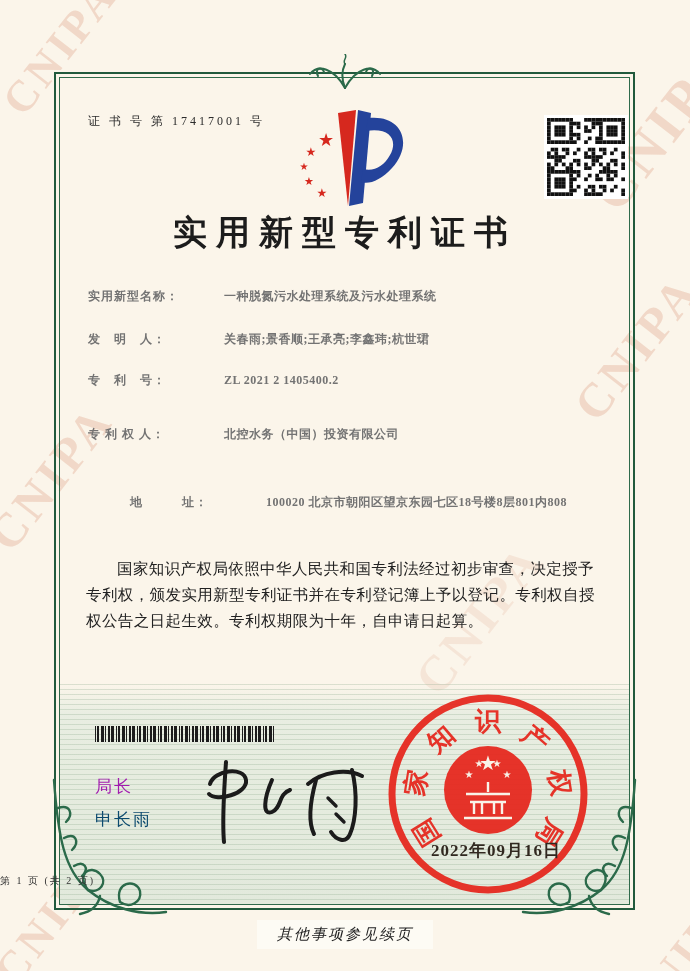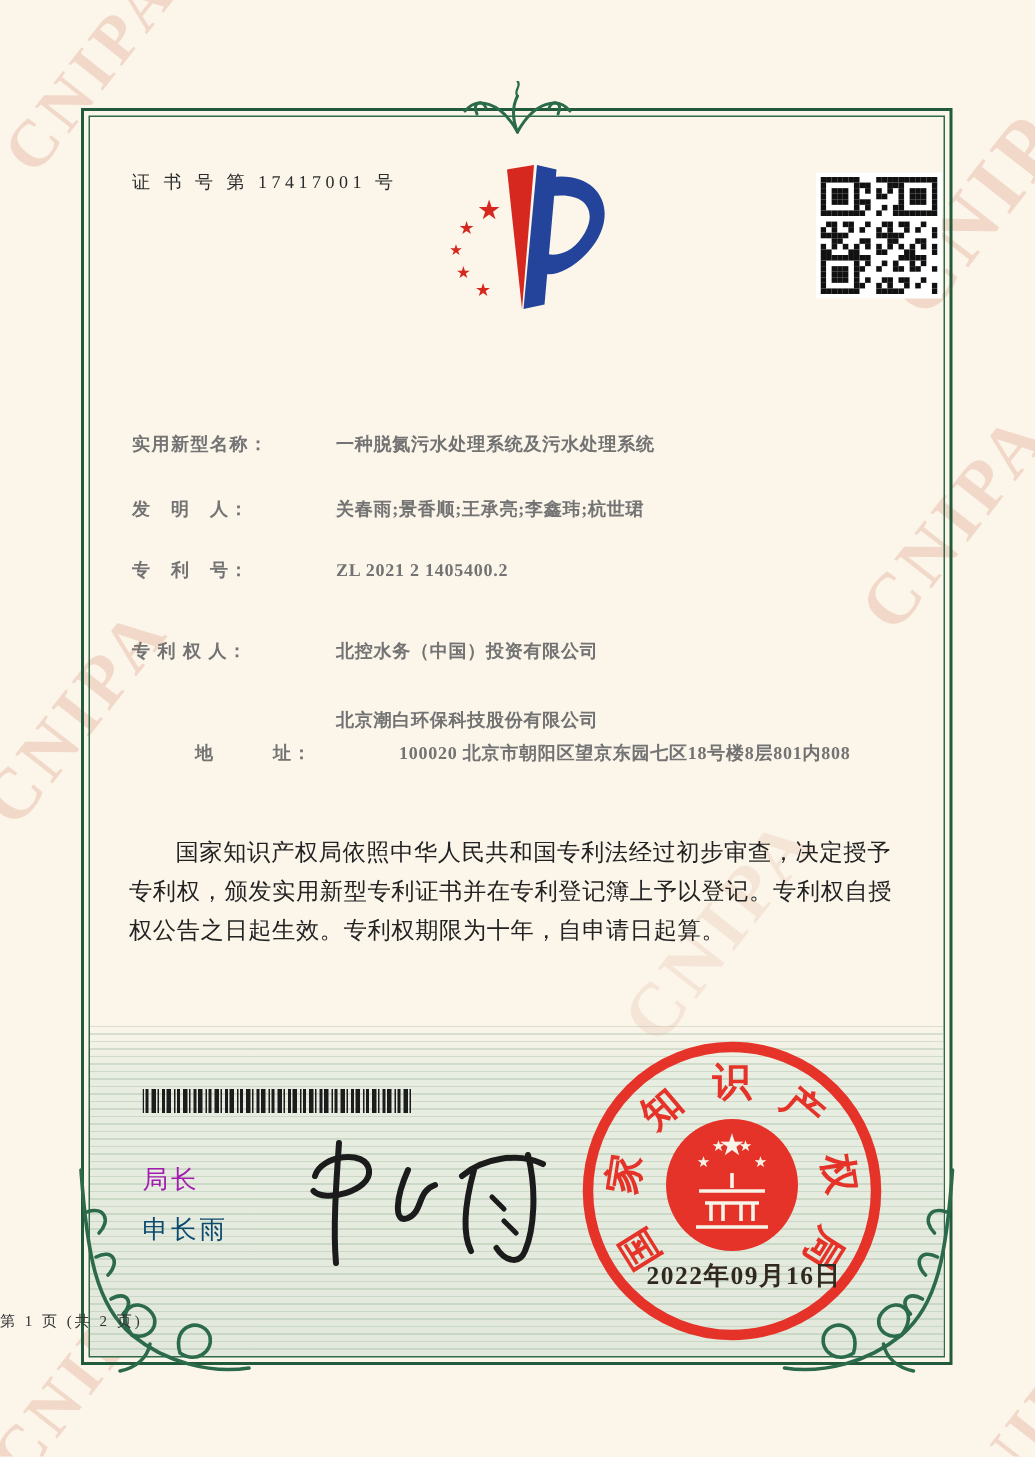--- a/index.html
+++ b/index.html
@@ -341,35 +341,33 @@
         <rect x="24" y="80" width="4" height="4" fill="#111"></rect>
         <rect x="40" y="80" width="4" height="4" fill="#111"></rect>
         <rect x="44" y="80" width="4" height="4" fill="#111"></rect>
         <rect x="48" y="80" width="4" height="4" fill="#111"></rect>
         <rect x="52" y="80" width="4" height="4" fill="#111"></rect>
         <rect x="56" y="80" width="4" height="4" fill="#111"></rect>
         <rect x="80" y="80" width="4" height="4" fill="#111"></rect>
       </svg>
   </div>
 
+  <div class="title">实用新型专利证书</div>
 
   <div class="field" style="top:288px;">
     <span class="lbl">实用新型名称：</span><span class="val">一种脱氮污水处理系统及污水处理系统</span>
   </div>
   <div class="field" style="top:331px;">
     <span class="lbl">发　明　人：</span><span class="val">关春雨;景香顺;王承亮;李鑫玮;杭世珺</span>
   </div>
   <div class="field" style="top:372px;">
     <span class="lbl">专　利　号：</span><span class="val">ZL 2021 2 1405400.2</span>
   </div>
   <div class="field" style="top:426px;">
     <span class="lbl">专 利 权 人：</span><span class="val">北控水务（中国）投资有限公司</span>
-  </div>
-  <div class="field" style="top:472px;left:224px;">
-    <span class="val">北京潮白环保科技股份有限公司</span>
   </div>
   <div class="field" style="top:494px;margin-left:42px;">
     <span class="lbl">地　　　址：</span><span class="val">100020 北京市朝阳区望京东园七区18号楼8层801内808</span>
   </div>
 
   <div class="paras">
     <p>国家知识产权局依照中华人民共和国专利法经过初步审查，决定授予专利权，颁发实用新型专利证书并在专利登记簿上予以登记。专利权自授权公告之日起生效。专利权期限为十年，自申请日起算。</p>
   </div>
 
   <svg class="barcode" id="bcsvg" viewBox="0 0 185 16" preserveAspectRatio="none">
@@ -467,13 +465,14 @@
           <path d="M90,112 L90,124 M98,112 L98,124 M110,112 L110,124 M118,112 L118,124"></path>
           <path d="M80,128 L128,128"></path>
           <path d="M104,92 L104,102"></path>
         </g>
       </g>
       <text x="112" y="166" text-anchor="middle" font-size="17" font-weight="bold" fill="#241a12" letter-spacing="1">2022年09月16日</text>
     </g>
   </svg>
 
   <div class="page-info">第 1 页 (共 2 页)</div>
+  <div class="cont-note">其他事项参见续页</div>
 </div>
 
 </body></html>

